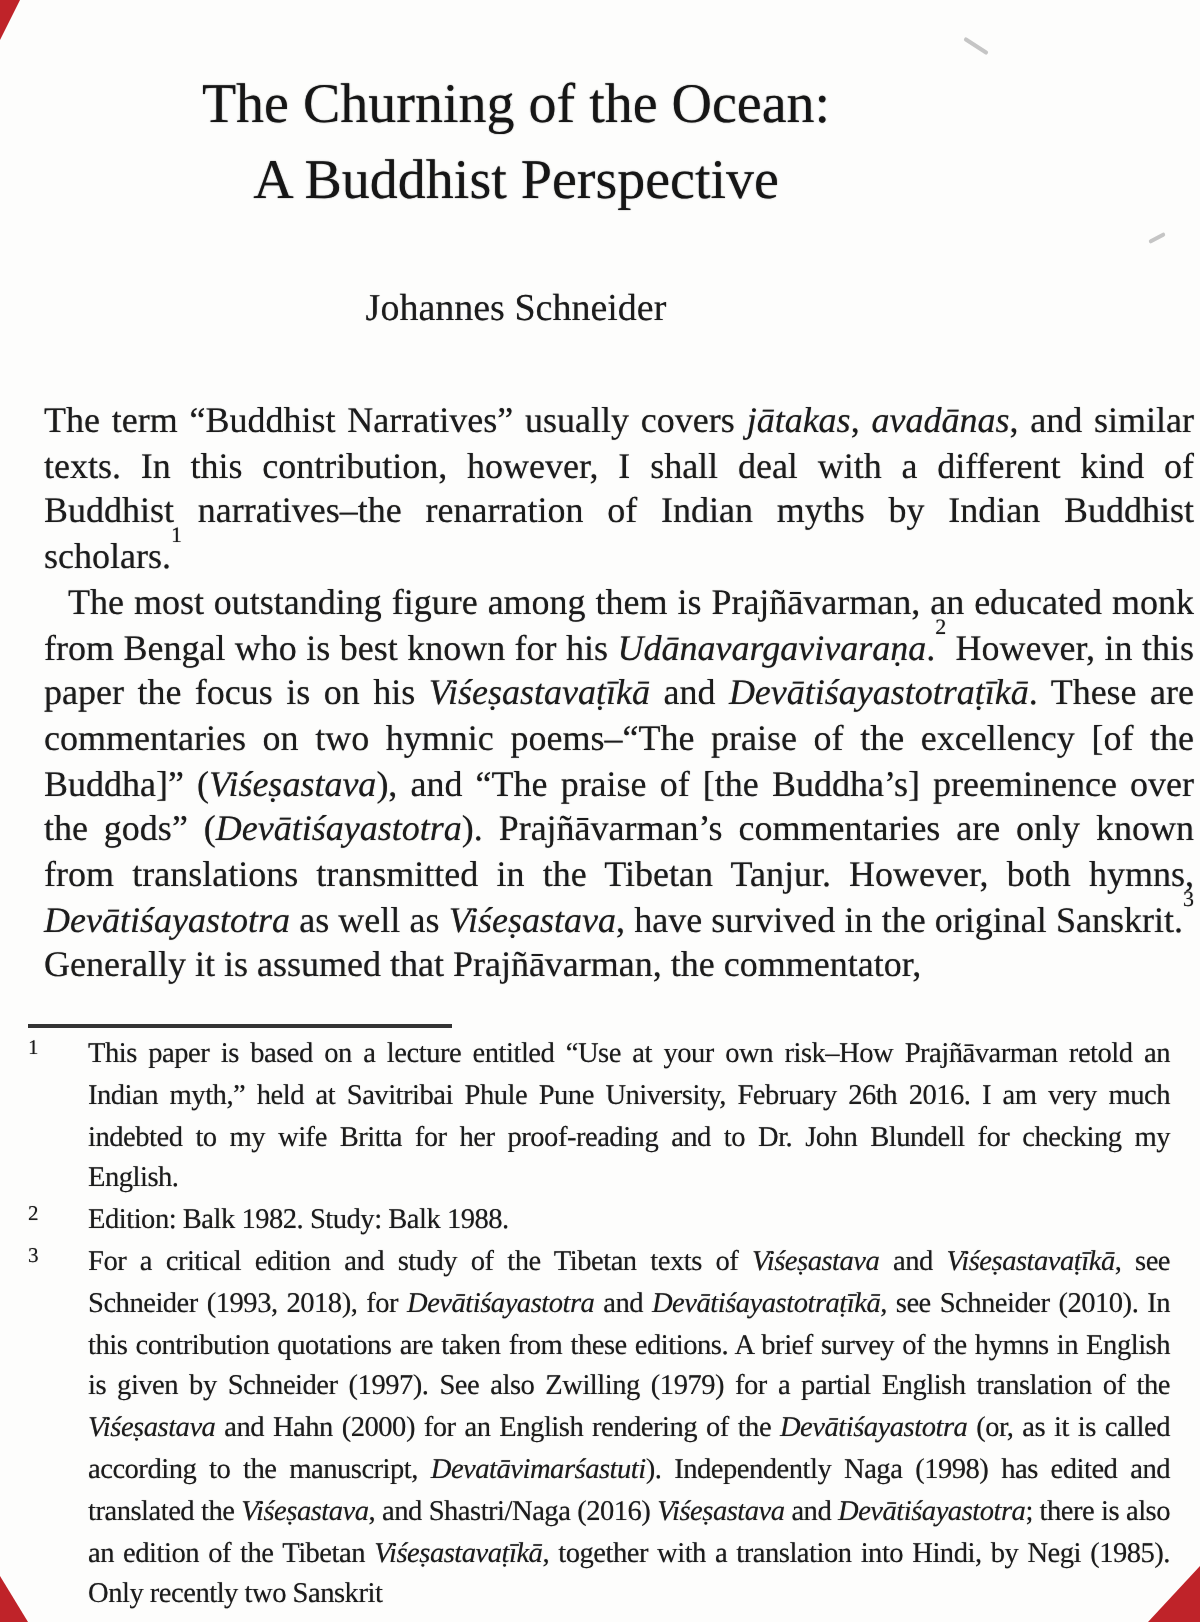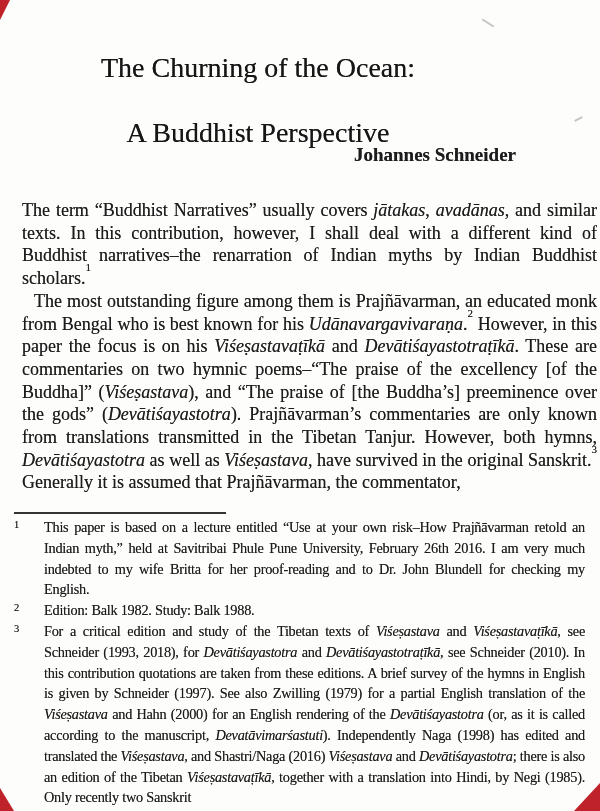--- a/index.html
+++ b/index.html
@@ -8,34 +8,33 @@
     width: 600px;
     height: 811px;
     background: #fdfdfc;
     color: #1c1c1c;
     font-family: "Liberation Serif", "DejaVu Serif", serif;
     overflow: hidden;
   }
   
   .title {
     position: absolute;
-    top: 49px; left: 0; width: 516px;
+    top: 34px; left: 0; width: 516px;
     text-align: center;
     font-size: 28px;
     line-height: 38px;
     color: #161616;
     text-shadow: 0 0 0.6px rgba(20,20,20,0.75);
   }
   .author {
     position: absolute;
     top: 144px; left: 0; width: 516px;
-    text-align: right;
+    text-align: center;
     font-size: 19px;
     text-shadow: 0 0 0.4px rgba(20,20,20,0.6);
-    font-weight: bold;
   }
   
   .body-text {
     position: absolute;
     top: 199px; left: 22px; width: 575px;
     font-size: 18px;
     line-height: 22.7px;
     text-align: justify;
     text-shadow: 0 0 0.45px rgba(20,20,20,0.65);
   }
@@ -93,21 +92,21 @@
   <div class="corner corner-tl" style="background: rgb(191, 35, 41);"></div>
   <div class="corner corner-bl" style="background: rgb(191, 35, 41);"></div>
   <div class="corner corner-br" style="background: rgb(191, 35, 41);"></div>
 
   <div class="scratch scratch-1"></div>
   <div class="scratch scratch-2"></div>
   <div class="speck"></div>
 
   <h1 class="title" style="margin:0; font-weight:normal;">
     <span style="display:block;">The Churning of the Ocean:</span>
-    <span style="display:block;margin-top:27px;">A Buddhist Perspective</span>
+    <span style="display:block;">A Buddhist Perspective</span>
   </h1>
 
   <div class="author">Johannes Schneider</div>
 
   <div class="body-text" id="body-paragraphs">
       <p class="para"><span>The term “Buddhist Narratives” usually covers </span><em>jātakas</em><span>, </span><em>avadānas</em><span>, and similar texts.  In this contribution, however, I shall deal with a different kind of Buddhist narratives–the renarration of Indian myths by Indian Buddhist scholars.</span><sup class="ref">1</sup></p>
       <p class="para indent"><span>The most outstanding figure among them is Prajñāvarman, an educated monk from Bengal who is best known for his </span><em>Udānavargavivaraṇa</em><span>.</span><sup class="ref">2</sup><span>  However, in this paper the focus is on his </span><em>Viśeṣastavaṭīkā</em><span> and </span><em>Devātiśayastotraṭīkā</em><span>. These are commentaries on two hymnic poems–“The praise of the excellency [of the Buddha]” (</span><em>Viśeṣastava</em><span>), and “The praise of [the Buddha’s] preeminence over the gods” (</span><em>Devātiśayastotra</em><span>).  Prajñāvarman’s commentaries are only known from translations transmitted in the Tibetan Tanjur.  However, both hymns, </span><em>Devātiśayastotra</em><span> as well as </span><em>Viśeṣastava</em><span>, have survived in the original Sanskrit.</span><sup class="ref">3</sup><span> Generally it is assumed that Prajñāvarman, the commentator,</span></p>
     </div>
 
   <div class="fn-rule"></div>

